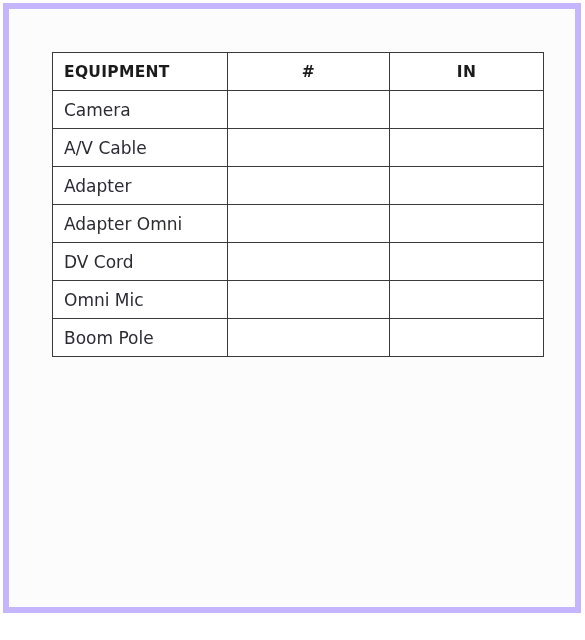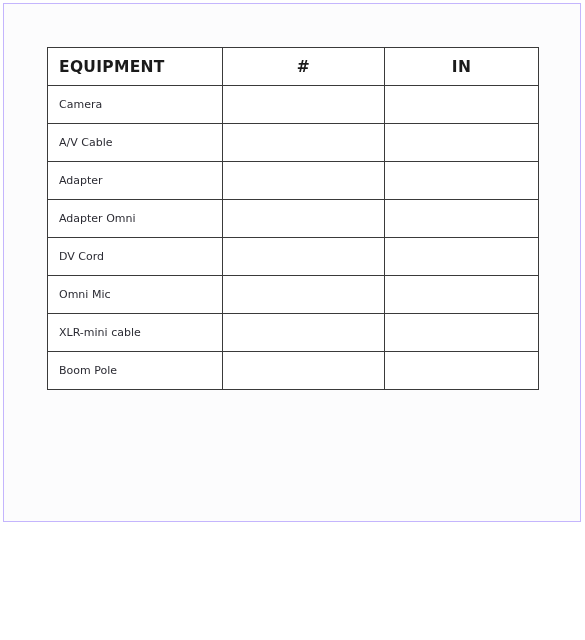--- a/index.html
+++ b/index.html
@@ -12,23 +12,23 @@
     background: #ffffff;
     font-family: "DejaVu Sans", sans-serif;
     overflow: hidden;
   }
 
   .page-sheet {
     position: absolute;
     left: 3px;
     top: 3px;
     width: 578px;
-    height: 519px;
+    height: 610px;
     background: #fcfcfd;
-    border: 1px solid #c4b5fd;
+    border: 6px solid #c4b5fd;
     box-sizing: border-box;
   }
 
   .equipment-table {
     position: absolute;
     left: 43px;
     top: 43px;
     width: 491px;
     border-collapse: collapse;
     table-layout: fixed;
@@ -57,21 +57,21 @@
 
   th.head-equipment {
     text-align: left;
   }
   th.head-qty,
   th.head-in {
     text-align: center;
   }
 
   .equipment-table tbody td {
-    font-size: 11px;
+    font-size: 17px;
     font-weight: normal;
     color: #2b2b33;
     text-align: left;
     white-space: nowrap;
   }
 
   .equipment-table tbody td.cell-qty,
   .equipment-table tbody td.cell-in {
     text-align: center;
   }
@@ -119,25 +119,20 @@
           <td class="cell-equipment">DV Cord</td>
           <td class="cell-qty"></td>
           <td class="cell-in"></td>
         </tr>
         <tr>
           <td class="cell-equipment">Omni Mic</td>
           <td class="cell-qty"></td>
           <td class="cell-in"></td>
         </tr>
         <tr>
-          <td class="cell-equipment">XLR-mini cable</td>
-          <td class="cell-qty"></td>
-          <td class="cell-in"></td>
-        </tr>
-        <tr>
           <td class="cell-equipment">Boom Pole</td>
           <td class="cell-qty"></td>
           <td class="cell-in"></td>
         </tr>
       </tbody>
   </table>
 
 </div>
 
 </body></html>

